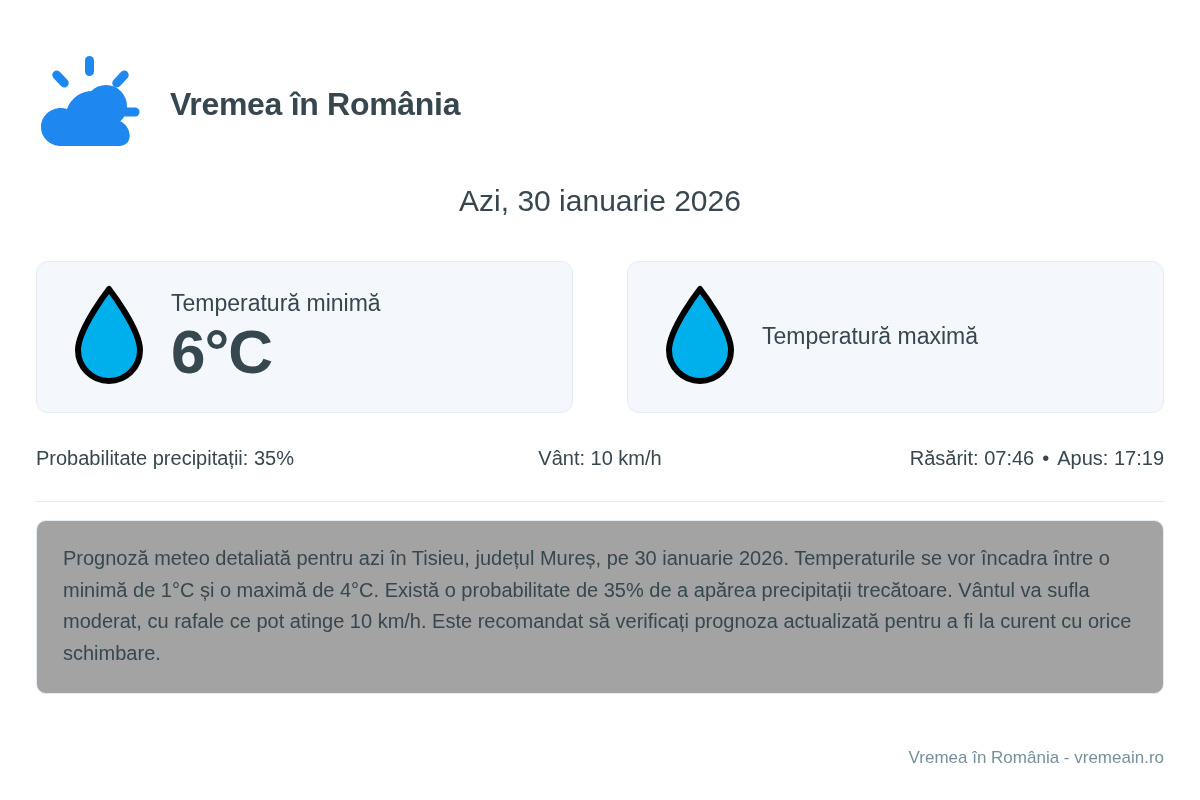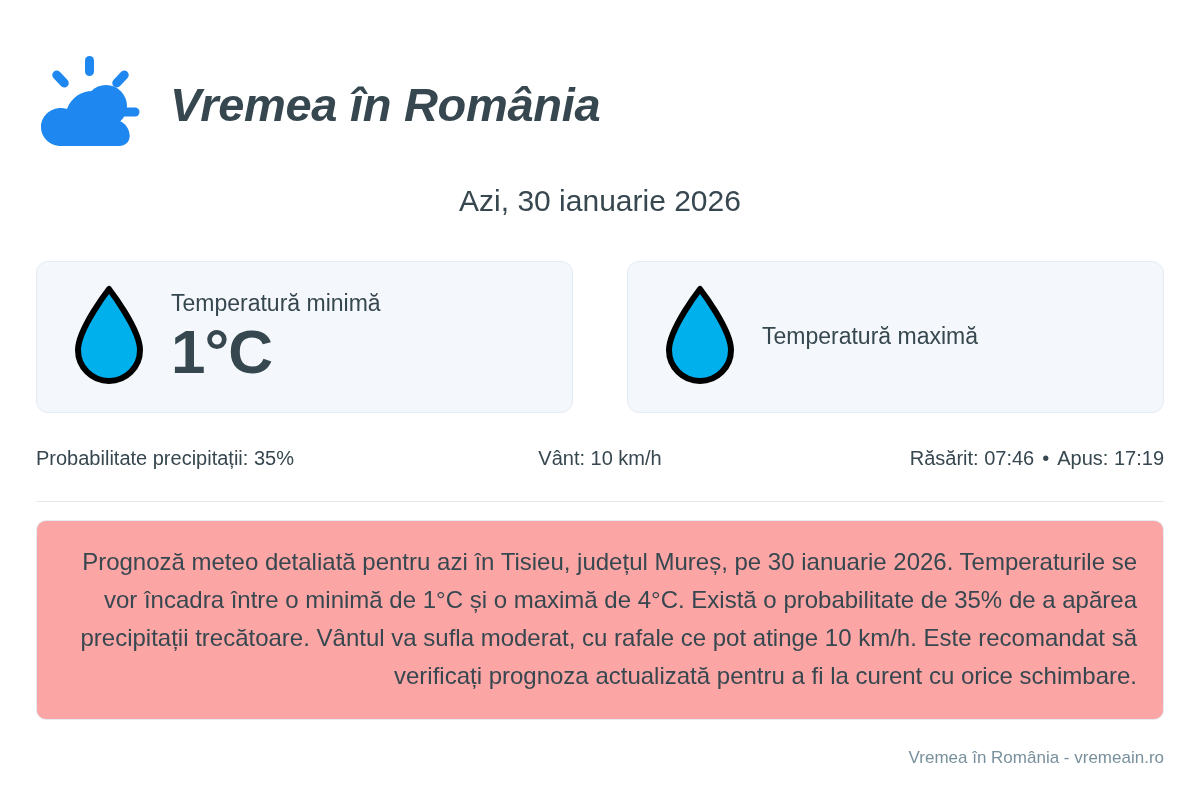--- a/index.html
+++ b/index.html
@@ -26,26 +26,25 @@
     gap: 18px;
     padding-top: 50px;
   }
   .brand-logo {
     width: 116px;
     height: 110px;
     flex: 0 0 116px;
     position: relative;
   }
   .brand-title {
-    font-size: 47px;
+    font-size: 32px;
     line-height: 1.18;
     font-weight: bold;
     color: #37474f;
     letter-spacing: -0.3px;
-    font-style: italic;
   }
 
   
   .location {
     text-align: center;
     font-size: 53px;
     font-weight: bold;
     color: #37474f;
     margin-top: 34px;
     letter-spacing: -0.5px;
@@ -110,26 +109,25 @@
   .stat-left { flex: 1 1 0; text-align: left; }
   .stat-center { flex: 1 1 0; text-align: center; }
   .stat-right { flex: 1 1 0; text-align: right; }
   .dot-sep { padding: 0 8px; color: #37474f; }
 
   
   .description {
     margin-top: 18px;
     border: 1px solid #e3ecf4;
     border-radius: 10px;
-    background: #fca5a5;
+    background: #a3a3a3;
     padding: 22px 26px 24px 26px;
-    font-size: 24px;
+    font-size: 20px;
     line-height: 1.58;
     color: #37474f;
-    text-align: right;
   }
 
   
   .footer {
     position: absolute;
     right: 36px;
     bottom: 32px;
     font-size: 17px;
     color: #78909c;
   }
@@ -160,21 +158,21 @@
   <div class="cards">
 
     <div class="card">
       <div class="drop-wrap">
         <svg width="78" height="104" viewBox="0 0 78 104" xmlns="http://www.w3.org/2000/svg">
           <path d="M39 4C39 4 8 44 8 65a31 31 0 0 0 62 0C70 44 39 4 39 4z" fill="#00b0ec" stroke="#000000" stroke-width="6" stroke-linejoin="round"></path>
         </svg>
       </div>
       <div class="card-text">
         <div class="card-label">Temperatură minimă</div>
-        <div class="card-value">1°C</div>
+        <div class="card-value">6°C</div>
       </div>
     </div>
 
     <div class="card">
       <div class="drop-wrap">
         <svg width="78" height="104" viewBox="0 0 78 104" xmlns="http://www.w3.org/2000/svg">
           <path d="M39 4C39 4 8 44 8 65a31 31 0 0 0 62 0C70 44 39 4 39 4z" fill="#00b0ec" stroke="#000000" stroke-width="6" stroke-linejoin="round"></path>
         </svg>
       </div>
       <div class="card-text">

